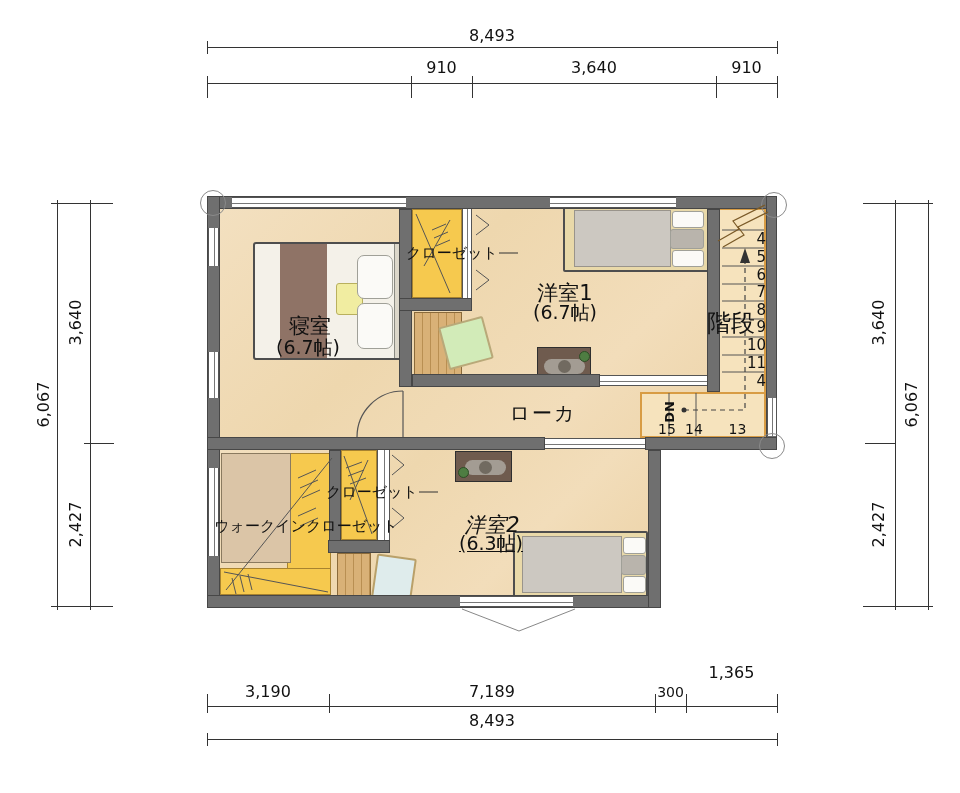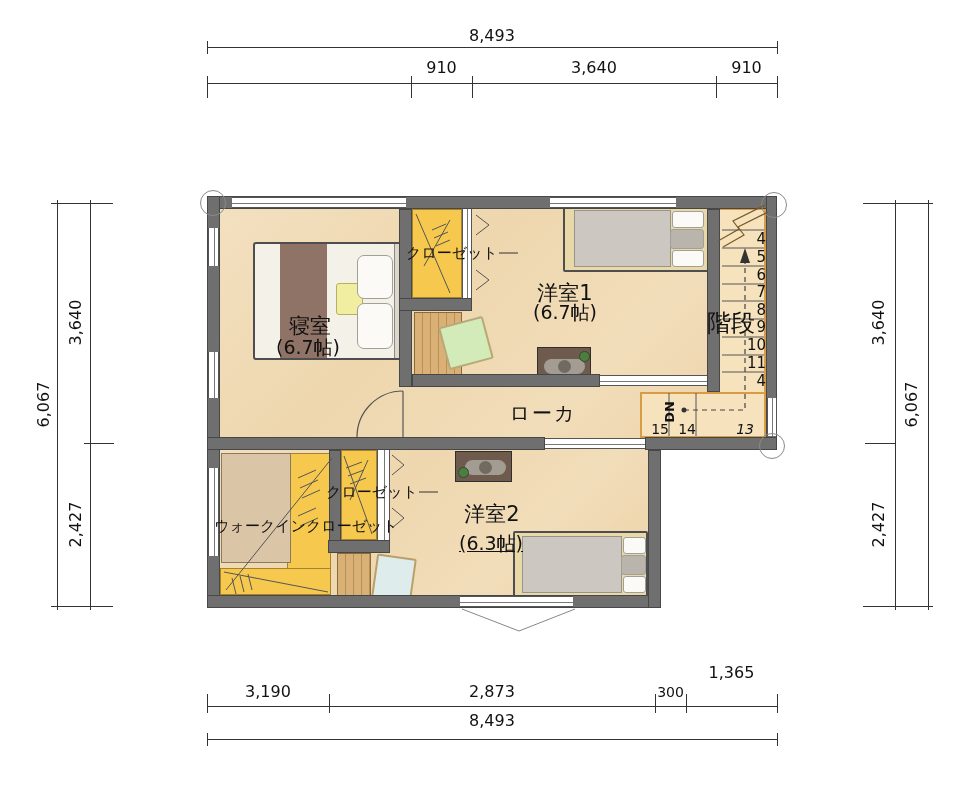--- a/index.html
+++ b/index.html
@@ -27,21 +27,21 @@
   .pillow.gray{background:#b9b4ac;}
   .desk{position:absolute;background:#6f5b4e;border:1px solid #2f2f2f;box-sizing:border-box;}
   .laptop{position:absolute;background:#a39c93;border-radius:8px;}
   .laptop::after{content:"";position:absolute;left:50%;top:50%;width:13px;height:13px;margin:-6.5px 0 0 -6.5px;border-radius:50%;background:#716a60;}
   .plant{position:absolute;background:#4e7d42;border:1px solid #2e4d26;border-radius:50%;box-sizing:border-box;}
   .circlemark{position:absolute;width:26px;height:26px;border:1.5px solid #8a8a8a;border-radius:50%;box-sizing:border-box;}
   .roomlabel{position:absolute;font-size:21px;line-height:22px;color:#111;white-space:nowrap;transform:translate(-50%,-50%);font-weight:500;}
   .sublabel{position:absolute;font-size:19px;line-height:20px;color:#111;white-space:nowrap;transform:translate(-50%,-50%);}
   .smalllabel{position:absolute;font-size:15px;line-height:16px;color:#111;white-space:nowrap;transform:translate(-50%,-50%);}
   .stairnum{position:absolute;font-size:15px;line-height:17px;color:#111;text-align:right;width:22px;}
-  .landnum{position:absolute;font-size:14px;line-height:16px;color:#111;text-align:right;top:421px;}
+  .landnum{position:absolute;font-size:14px;line-height:16px;color:#111;text-align:center;top:421px;padding-left:11px;}
   svg.overlay{position:absolute;left:0;top:0;pointer-events:none;}
 </style>
 </head>
 <body>
 
 <div id="stage">
 
   <div class="dimtext center" style="left:207px;top:27px;width:570px;">8,493</div>
   <div class="dline" style="left:207px;top:47px;width:570px;height:1px;"></div>
   <div class="dline" style="left:207px;top:41px;width:1px;height:13px;"></div>
@@ -50,21 +50,21 @@
   <div class="dimtext center" style="left:472px;top:59px;width:244px;">3,640</div>
   <div class="dimtext center" style="left:716px;top:59px;width:61px;">910</div>
   <div class="dline" style="left:207px;top:83px;width:570px;height:1px;"></div>
   <div class="dline" style="left:207px;top:76px;width:1px;height:22px;"></div>
   <div class="dline" style="left:411px;top:76px;width:1px;height:22px;"></div>
   <div class="dline" style="left:472px;top:76px;width:1px;height:22px;"></div>
   <div class="dline" style="left:716px;top:76px;width:1px;height:22px;"></div>
   <div class="dline" style="left:777px;top:76px;width:1px;height:22px;"></div>
 
   <div class="dimtext center" style="left:207px;top:683px;width:122px;">3,190</div>
-  <div class="dimtext center" style="left:329px;top:683px;width:326px;">2,873</div>
+  <div class="dimtext center" style="left:329px;top:683px;width:326px;">7,189</div>
   <div class="dimtext center" style="left:655px;top:683px;width:31px;font-size:14px;">300</div>
   <div class="dimtext center" style="left:686px;top:664px;width:91px;">1,365</div>
   <div class="dline" style="left:207px;top:706px;width:570px;height:1px;"></div>
   <div class="dline" style="left:207px;top:694px;width:1px;height:19px;"></div>
   <div class="dline" style="left:329px;top:694px;width:1px;height:19px;"></div>
   <div class="dline" style="left:655px;top:694px;width:1px;height:19px;"></div>
   <div class="dline" style="left:686px;top:694px;width:1px;height:19px;"></div>
   <div class="dline" style="left:777px;top:694px;width:1px;height:19px;"></div>
   <div class="dimtext center" style="left:207px;top:712px;width:570px;">8,493</div>
   <div class="dline" style="left:207px;top:739px;width:570px;height:1px;"></div>
@@ -233,35 +233,35 @@
       <line x1="419" y1="492" x2="438" y2="492"></line>
     </g>
 
     <polyline points="462,609 519,631 575,609" stroke="#888" stroke-width="1" fill="none"></polyline>
   </svg>
 
   <div class="roomlabel" style="left:310px;top:326px;">寝室</div>
   <div class="sublabel" style="left:308px;top:347px;">(6.7帖)</div>
   <div class="roomlabel" style="left:565px;top:293px;">洋室1</div>
   <div class="sublabel" style="left:565px;top:312px;">(6.7帖)</div>
-  <div class="roomlabel" style="left:492px;top:514px;">洋室2</div>
+  <div class="roomlabel" style="left:492px;top:525px;font-style:italic;">洋室2</div>
   <div class="sublabel" style="left:491px;top:543px;text-decoration:underline;">(6.3帖)</div>
   <div class="roomlabel" style="left:543px;top:413px;font-size:20px;letter-spacing:2px;">ローカ</div>
   <div class="roomlabel" style="left:731px;top:323px;font-size:24px;">階段</div>
   <div class="smalllabel" style="left:670px;top:412px;font-size:13px;font-weight:bold;transform:translate(-50%,-50%) rotate(-90deg);">DN</div>
   <div class="smalllabel" style="left:452px;top:253px;">クローゼット</div>
   <div class="smalllabel" style="left:372px;top:492px;">クローゼット</div>
   <div class="smalllabel" style="left:306px;top:526px;">ウォークインクローゼット</div>
 
   <div class="stairnum" style="left:744px;top:231px;">4</div>
   <div class="stairnum" style="left:744px;top:249px;">5</div>
   <div class="stairnum" style="left:744px;top:267px;">6</div>
   <div class="stairnum" style="left:744px;top:284px;">7</div>
   <div class="stairnum" style="left:744px;top:302px;">8</div>
   <div class="stairnum" style="left:744px;top:319px;">9</div>
   <div class="stairnum" style="left:744px;top:337px;">10</div>
   <div class="stairnum" style="left:744px;top:355px;">11</div>
   <div class="stairnum" style="left:744px;top:373px;">4</div>
   <div class="landnum" style="left:643px;width:26px;">15</div>
   <div class="landnum" style="left:670px;width:26px;">14</div>
-  <div class="landnum" style="left:731px;width:23px;font-style:italic;">13</div>
+  <div class="landnum" style="left:715px;width:23px;">13</div>
 
 </div>
 
 </body></html>

